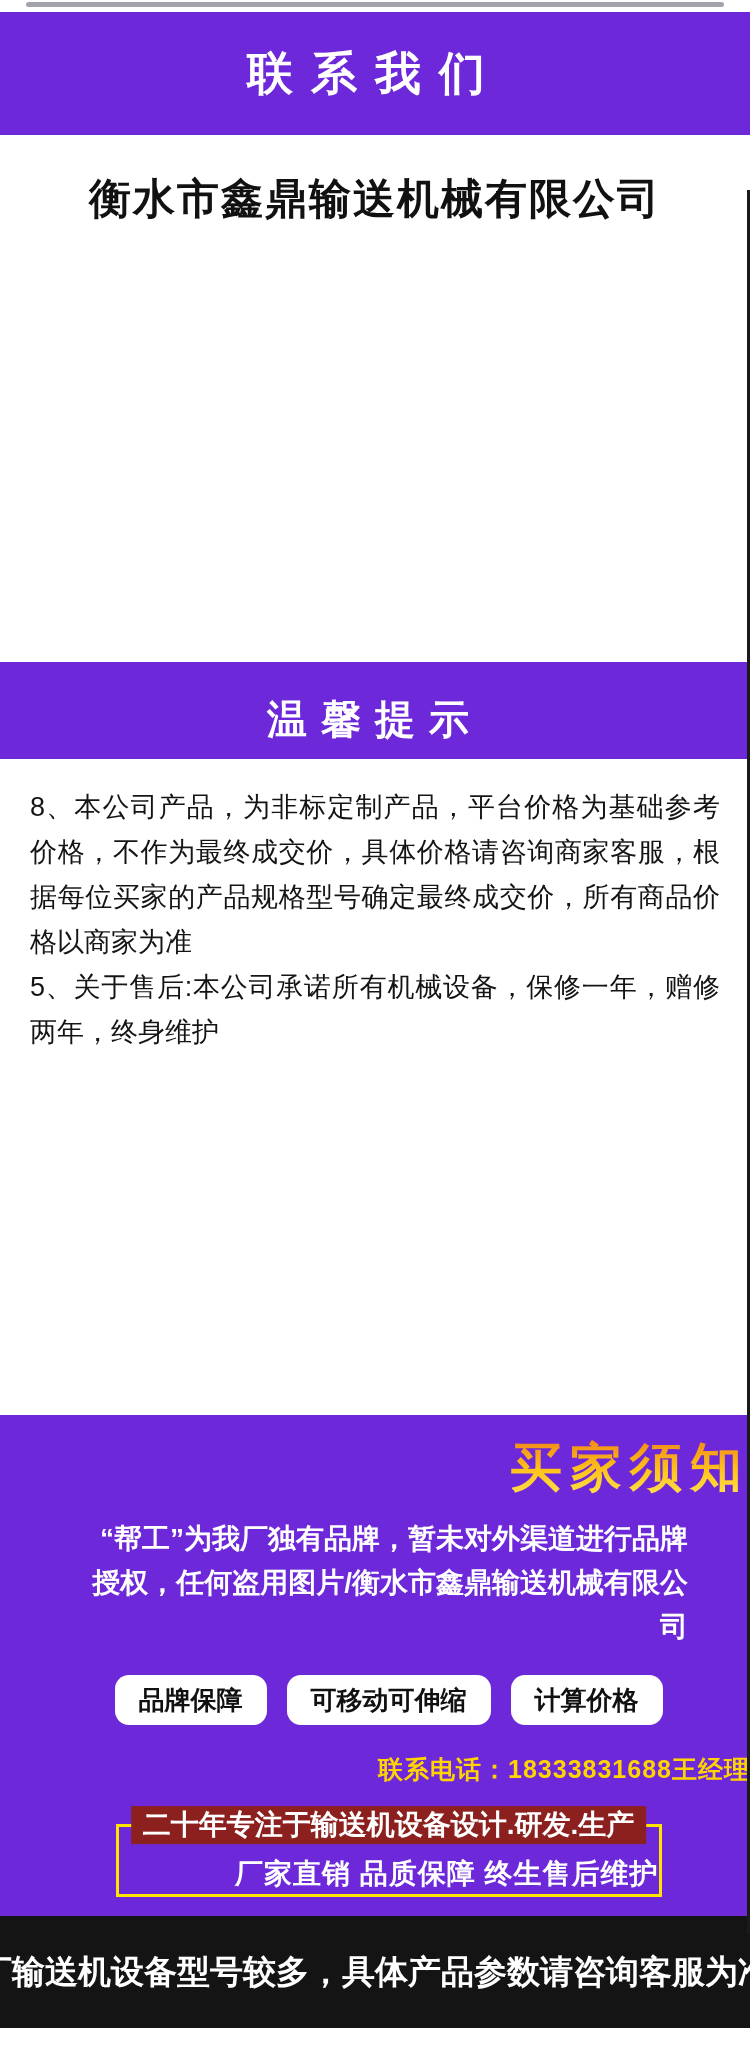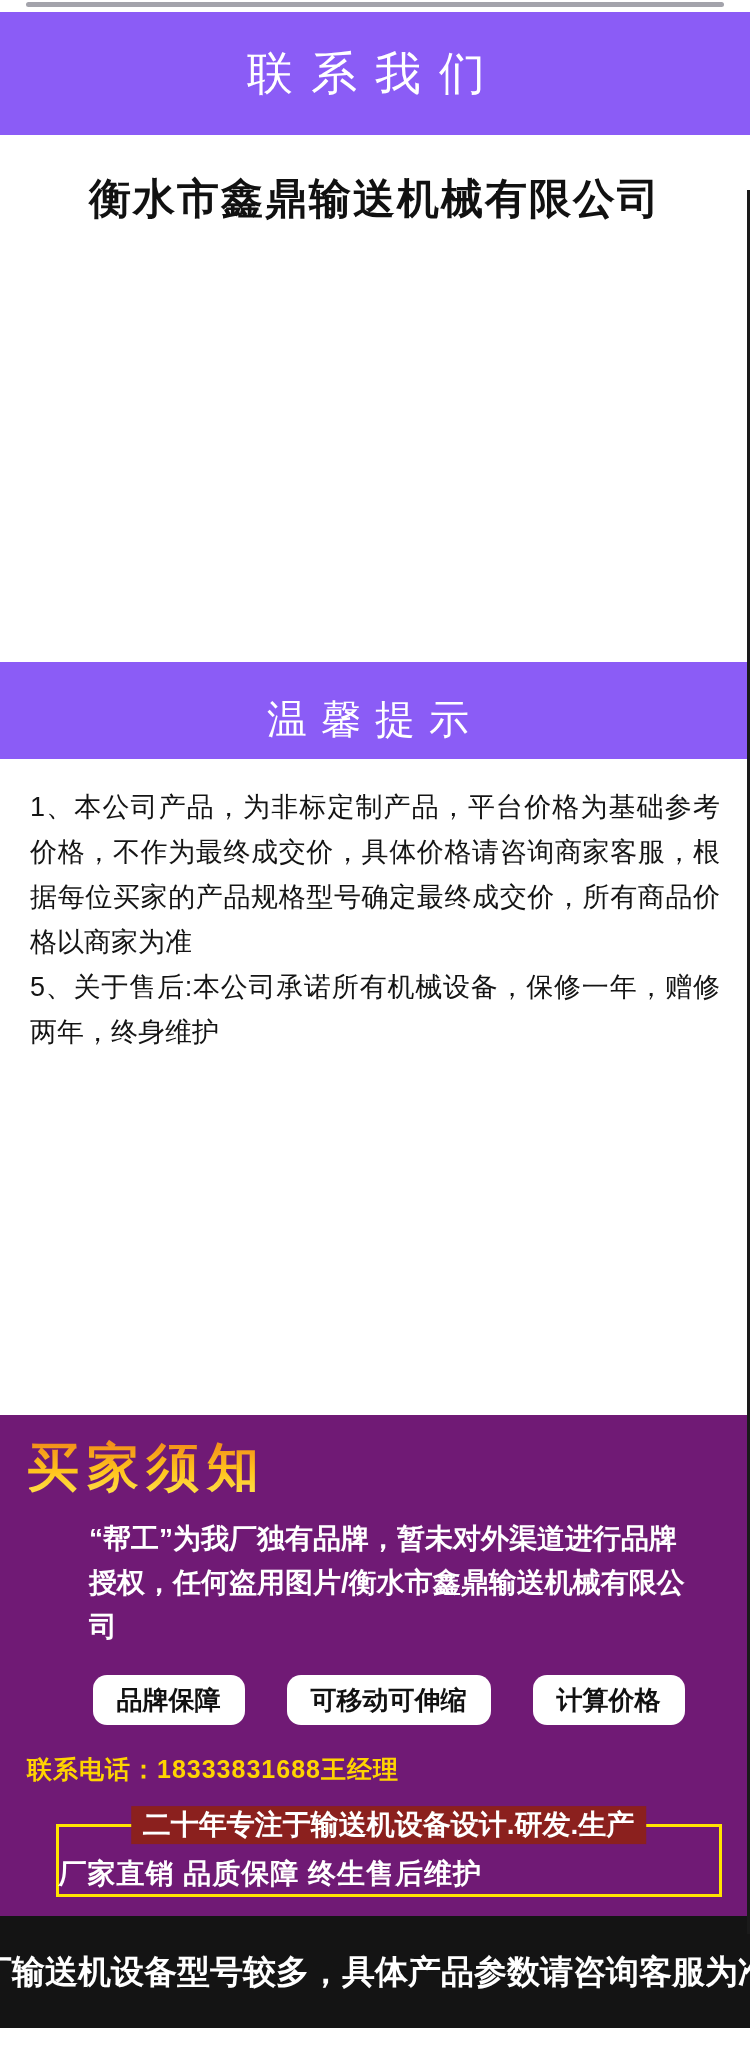--- a/index.html
+++ b/index.html
@@ -5,45 +5,45 @@
   * { margin:0; padding:0; box-sizing:border-box; }
   html,body { background:#ffffff; }
   body { font-family:"Liberation Sans","DejaVu Sans",sans-serif; }
   .page { position:relative; width:750px; height:2046px; margin:0 auto; background:#ffffff; overflow:hidden; }
 
   
   .top-strip { height:12px; background:#ffffff; padding-top:2px; }
   .hairline { height:5px; margin:0 26px; background:#a3a3ab; border-radius:3px; }
 
   
-  .banner { background:#8b5cf6; color:#ffffff; text-align:center; font-weight:normal; }
+  .banner { background:#6d28d9; color:#ffffff; text-align:center; font-weight:bold; }
   .banner-contact { height:123px; line-height:123px; font-size:46px; letter-spacing:18px; }
   .banner-tips { height:97px; line-height:115px; font-size:40px; letter-spacing:14px; }
 
   
   .contact-section { height:527px; background:#ffffff; padding-top:36px; }
   .company-name { text-align:center; color:#111111; font-size:42px; font-weight:bold; letter-spacing:2px; }
   .contact-rows { margin-top:46px; padding-left:60px; padding-right:30px; }
   .contact-row { font-size:28px; line-height:52px; color:#111111; font-weight:600; white-space:nowrap; }
 
   
   .tips-section { height:656px; background:#ffffff; padding:26px 30px 0 30px; }
   .tips-section p { font-size:27px; line-height:45px; color:#141414; font-weight:500; text-align:justify; }
 
   
-  .buyer-section { height:501px; background:#701a75; padding-top:18px; text-align:left;padding-left:27px; }
+  .buyer-section { height:501px; background:#6d28d9; padding-top:18px; text-align:right;padding-left:27px; }
   .buyer-title { display:inline-block; font-size:52px; font-weight:bold; letter-spacing:8px;
                  background:linear-gradient(180deg,#ee7d18 0%,#ffc51d 55%,#ffe85a 100%);
                  -webkit-background-clip:text; background-clip:text; color:transparent; }
   .buyer-notice { margin:14px auto 0; padding:0 62px; color:#ffffff; font-size:28px; font-weight:bold; line-height:44px; }
-  .pill-row { margin-top:26px; display:flex; justify-content:center; gap:42px; }
+  .pill-row { margin-top:26px; display:flex; justify-content:center; gap:20px; }
   .pill { background:#ffffff; color:#111111; font-size:26px; font-weight:bold; line-height:50px; height:50px;
           padding:0 24px; border-radius:14px; white-space:nowrap; }
   .buyer-phone { margin-top:28px; color:#ffd400; font-size:25px; font-weight:bold; letter-spacing:1px; }
-  .slogan-box { position:relative; width:666px; margin:38px auto 0; border:3px solid #ffe400; height:73px; }
+  .slogan-box { position:relative; width:546px; margin:38px auto 0; border:3px solid #ffe400; height:73px; }
   .slogan-l1 { position:absolute; top:0; left:50%; transform:translate(-50%,-55%); background:#8b201e;
                padding:0 12px; white-space:nowrap; color:#ffffff; font-size:28px; font-weight:bold; }
   .slogan-l2 { margin-top:28px; color:#ffffff; font-size:28px; font-weight:bold; letter-spacing:1px; }
 
   
   .footer-bar { height:112px; background:#141414; display:flex; align-items:center; justify-content:center; }
   .footer-bar p { color:#ffffff; font-size:33px; font-weight:bold; white-space:nowrap; }
 
   
   .edge-line { position:absolute; top:190px; right:0; width:3px; height:1744px; background:#1a1a1a; }
@@ -63,21 +63,21 @@
 
   <section class="contact-section">
     <h1 class="company-name">衡水市鑫鼎输送机械有限公司</h1>
   </section>
 
   <div class="banner banner-tips">
     <span>温馨提示</span>
   </div>
 
   <section class="tips-section">
-    <p>1、本公司产品，为非标定制产品，平台价格为基础参考价格，不作为最终成交价，具体价格请咨询商家客服，根据每位买家的产品规格型号确定最终成交价，所有商品价格以商家为准</p>
+    <p>8、本公司产品，为非标定制产品，平台价格为基础参考价格，不作为最终成交价，具体价格请咨询商家客服，根据每位买家的产品规格型号确定最终成交价，所有商品价格以商家为准</p>
     <p>5、关于售后:本公司承诺所有机械设备，保修一年，赠修两年，终身维护</p>
   </section>
 
   <section class="buyer-section">
     <div class="buyer-title">买家须知</div>
     <p class="buyer-notice">“帮工”为我厂独有品牌，暂未对外渠道进行品牌授权，任何盗用图片/衡水市鑫鼎输送机械有限公司</p>
     <div class="pill-row">
       <div class="pill">品牌保障</div>
       <div class="pill">可移动可伸缩</div>
       <div class="pill">计算价格</div>

